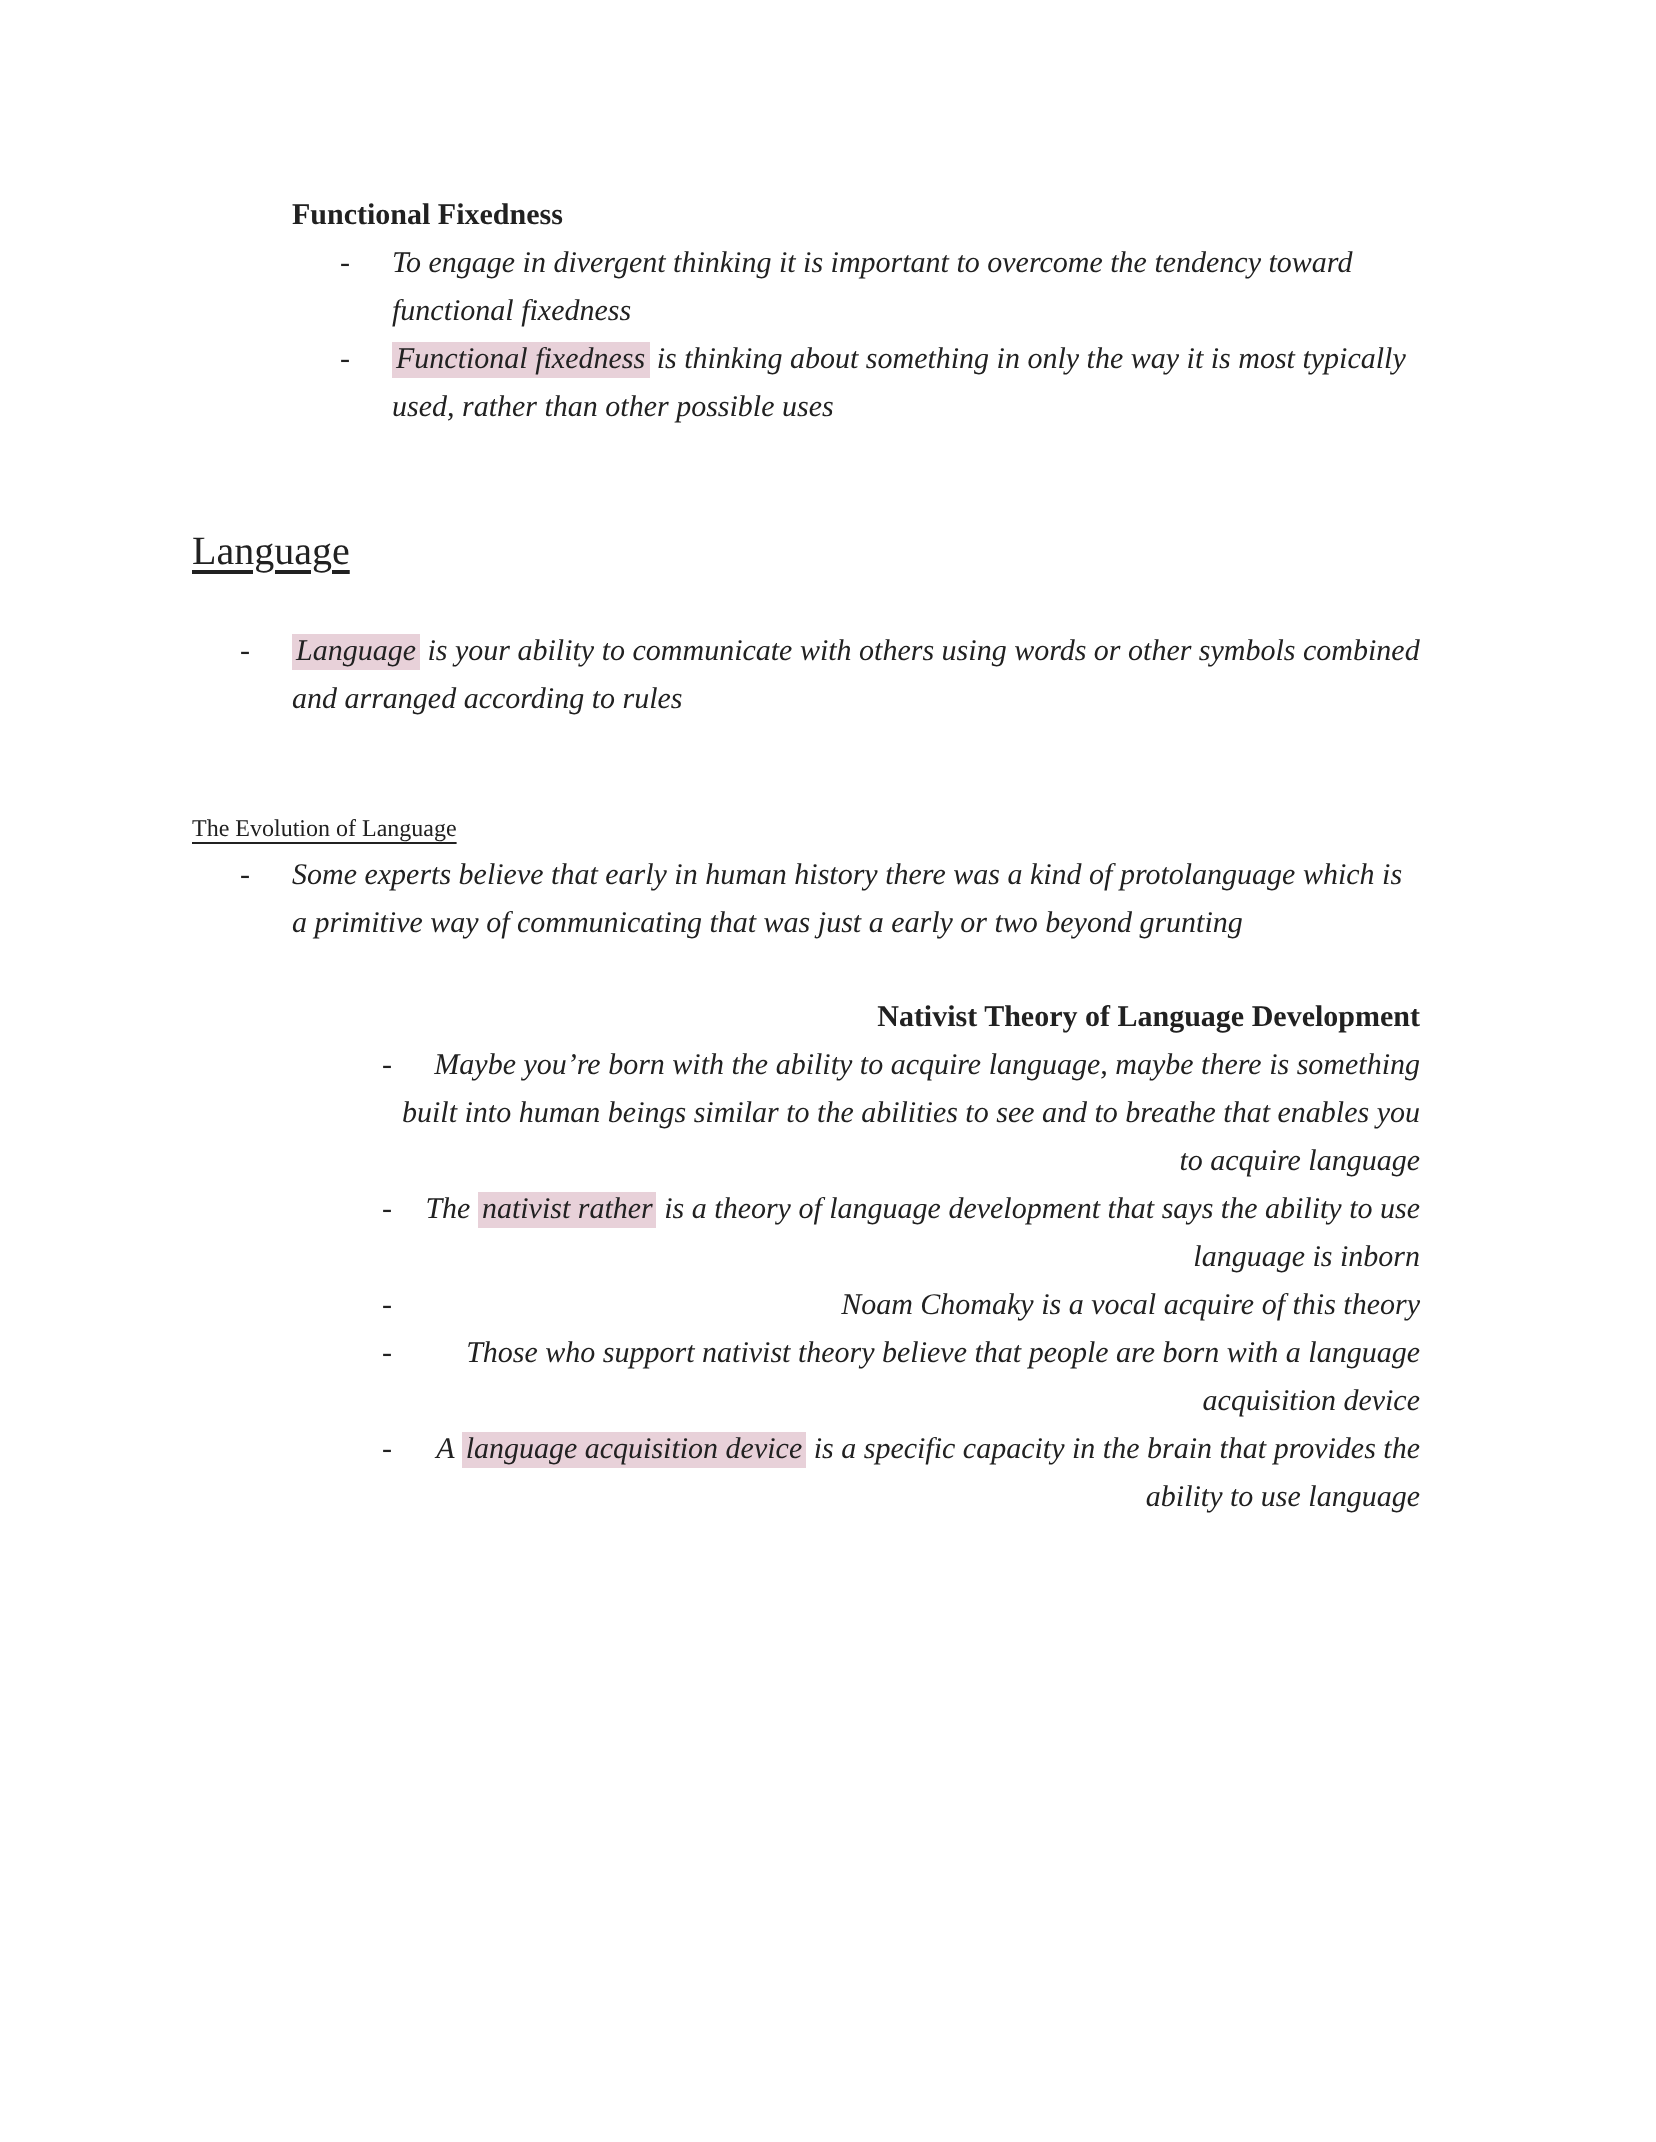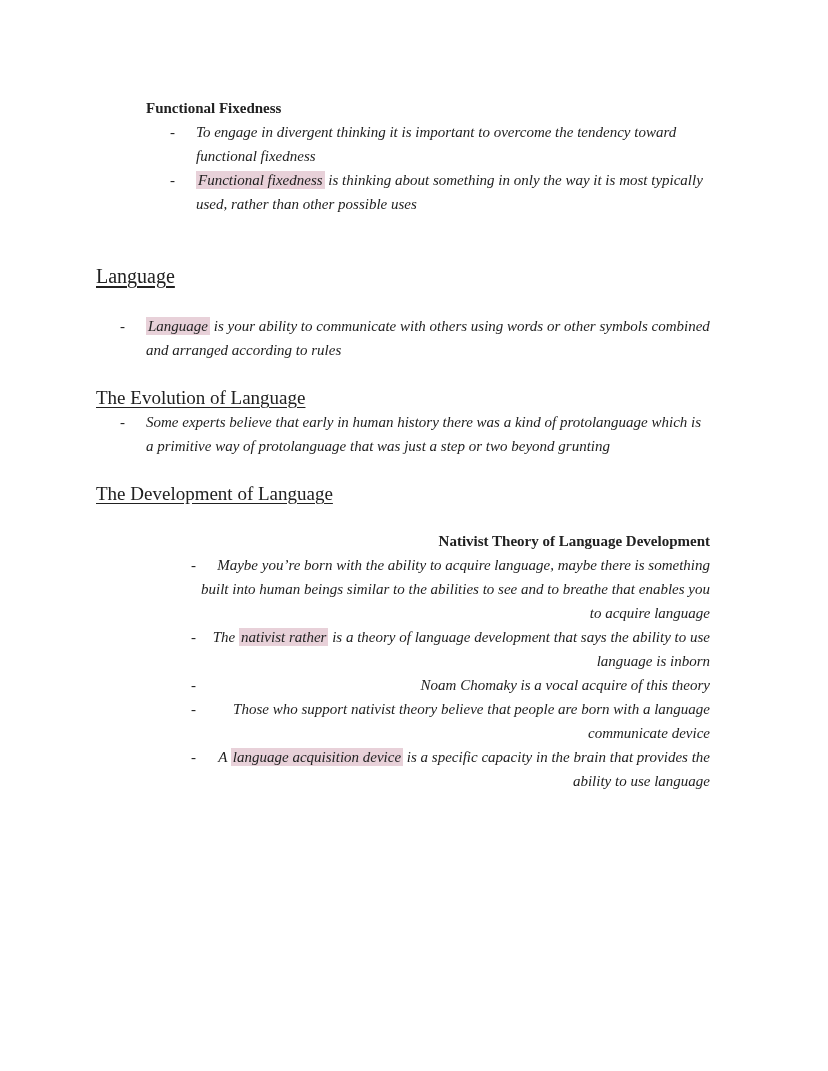--- a/index.html
+++ b/index.html
@@ -35,26 +35,26 @@
   }
   .page-heading {
     font-size: 20px;
     line-height: 28px;
     font-weight: 400;
     text-decoration: underline;
     text-underline-offset: 3px;
     margin: 46px 0 0 0;
   }
   .sub-heading {
-    font-size: 19px;
+    font-size: 12px;
     line-height: 24px;
     font-weight: 400;
     text-decoration: underline;
     text-underline-offset: 3px;
-    margin: 24px 0 0 0;
+    margin: 40px 0 0 0;
   }
   .mt23 { margin-top: 23px; text-align: right; }
   .mt24 { margin-top: 24px; }
 
   .bullet {
     display: flex;
     margin-left: 24px;
   }
   .bullet .dash {
     flex: 0 0 26px;
@@ -95,24 +95,23 @@
 
     <div class="bullet mt24">
       <span class="dash">-</span>
       <p class="btext"><span class="hl">Language</span><span> is your ability to communicate with others using words or other symbols combined and arranged according to rules</span></p>
     </div>
 
     <h3 class="sub-heading">The Evolution of Language</h3>
 
     <div class="bullet">
       <span class="dash">-</span>
-      <p class="btext"><span>Some experts believe that early in human history there was a kind of protolanguage which is a primitive way of protolanguage that was just a step or two beyond grunting</span></p>
+      <p class="btext"><span>Some experts believe that early in human history there was a kind of protolanguage which is a primitive way of communicating that was just a early or two beyond grunting</span></p>
     </div>
 
-    <h3 class="sub-heading">The Development of Language</h3>
 
     <section class="indent-1 mt23">
       <h3 class="bold-heading">Nativist Theory of Language Development</h3>
 
       <div class="bullet">
         <span class="dash">-</span>
         <p class="btext"><span>Maybe you’re born with the ability to acquire language, maybe there is something built into human beings similar to the abilities to see and to breathe that enables you to acquire language</span></p>
       </div>
 
       <div class="bullet">
@@ -120,21 +119,21 @@
         <p class="btext"><span>The </span><span class="hl">nativist rather</span><span> is a theory of language development that says the ability to use language is inborn</span></p>
       </div>
 
       <div class="bullet">
         <span class="dash">-</span>
         <p class="btext"><span>Noam Chomaky is a vocal acquire of this theory</span></p>
       </div>
 
       <div class="bullet">
         <span class="dash">-</span>
-        <p class="btext"><span>Those who support nativist theory believe that people are born with a language communicate device</span></p>
+        <p class="btext"><span>Those who support nativist theory believe that people are born with a language acquisition device</span></p>
       </div>
 
       <div class="bullet">
         <span class="dash">-</span>
         <p class="btext"><span>A </span><span class="hl">language acquisition device</span><span> is a specific capacity in the brain that provides the ability to use language</span></p>
       </div>
     </section>
 
   </div>
 </div>

